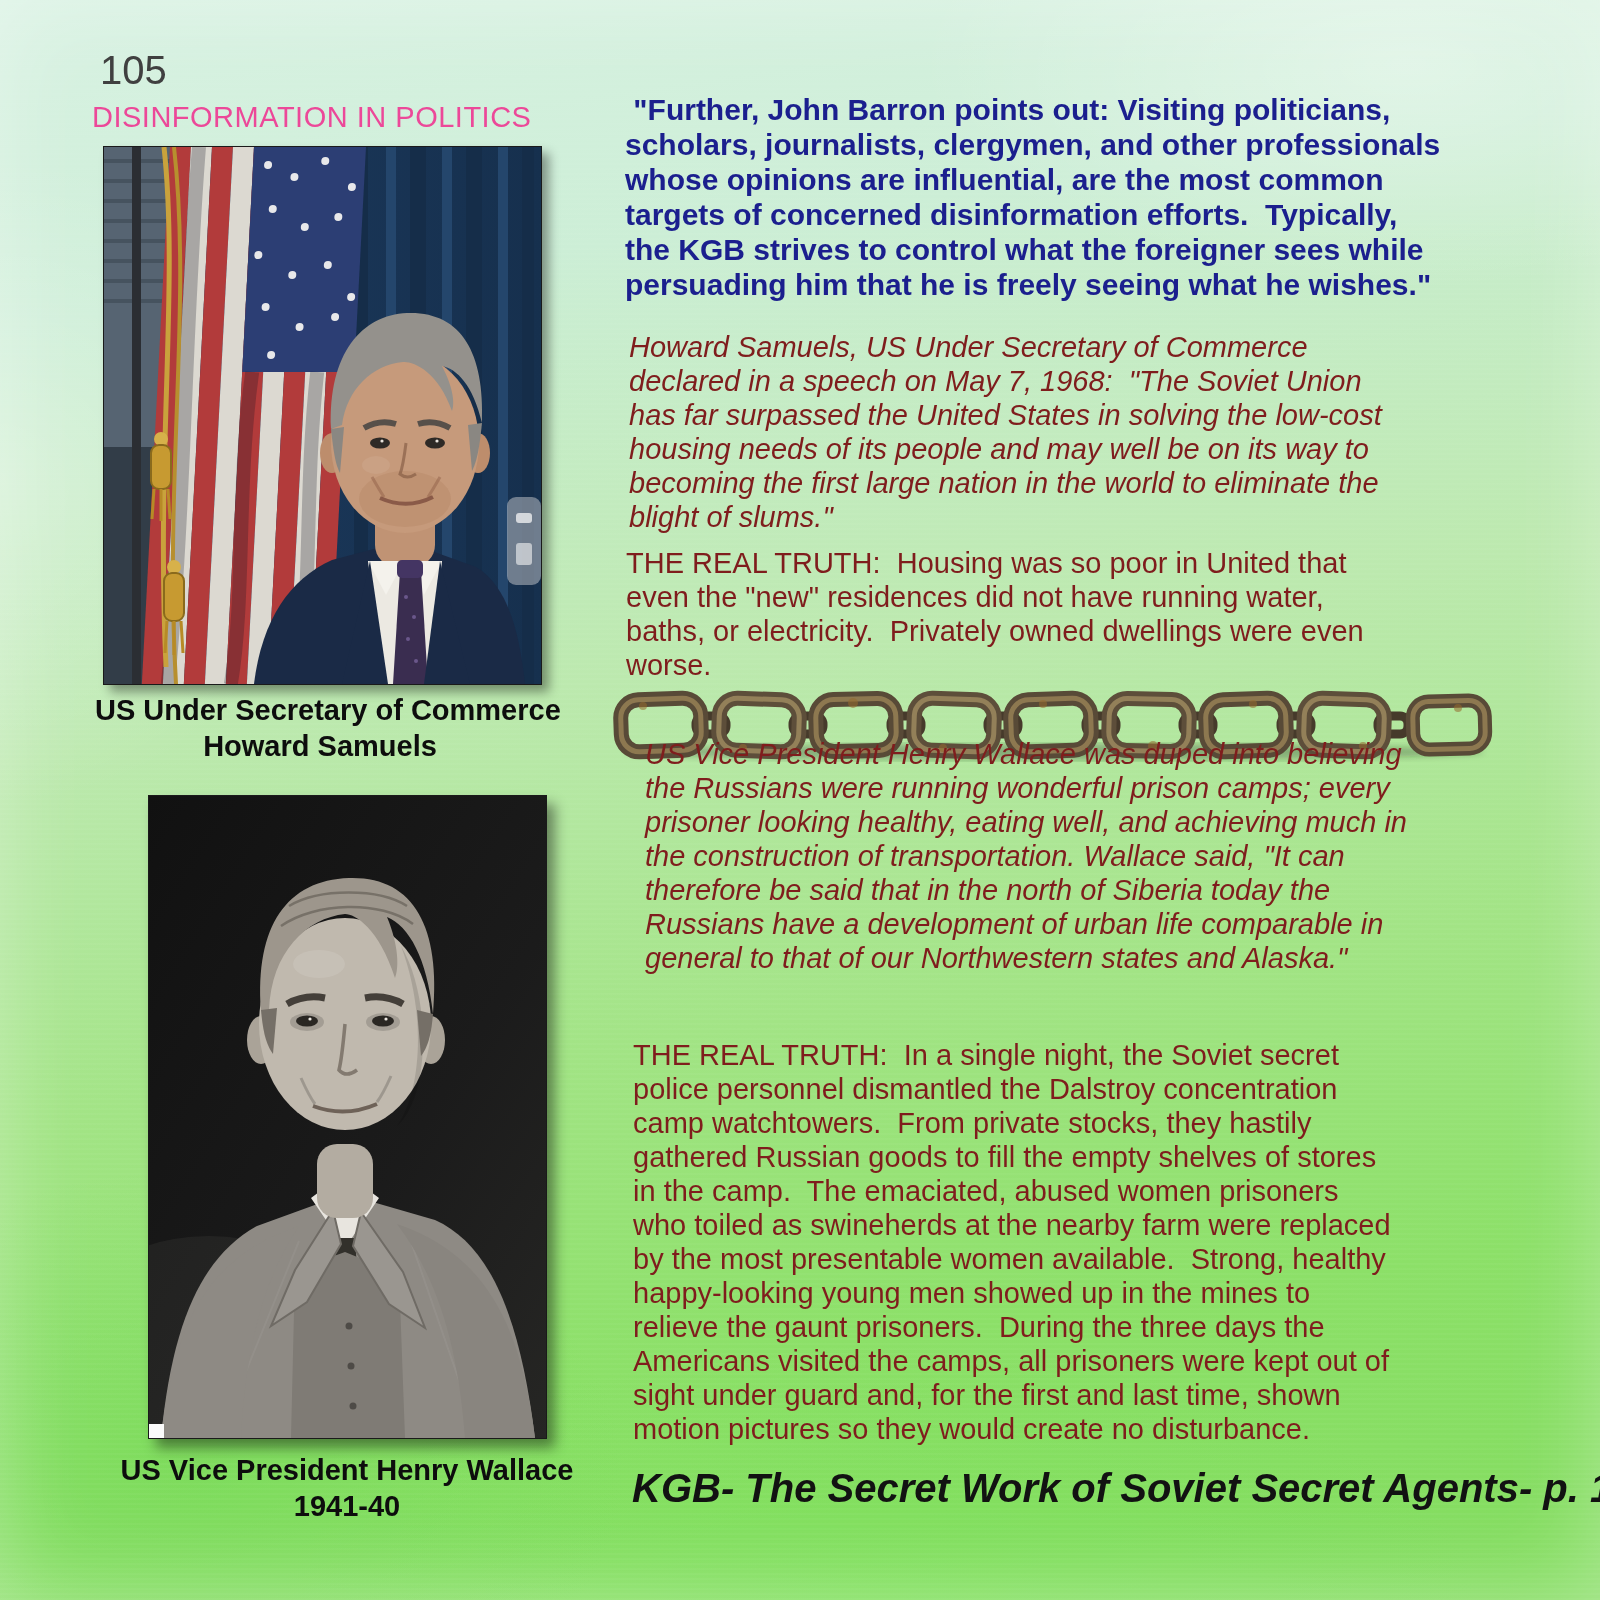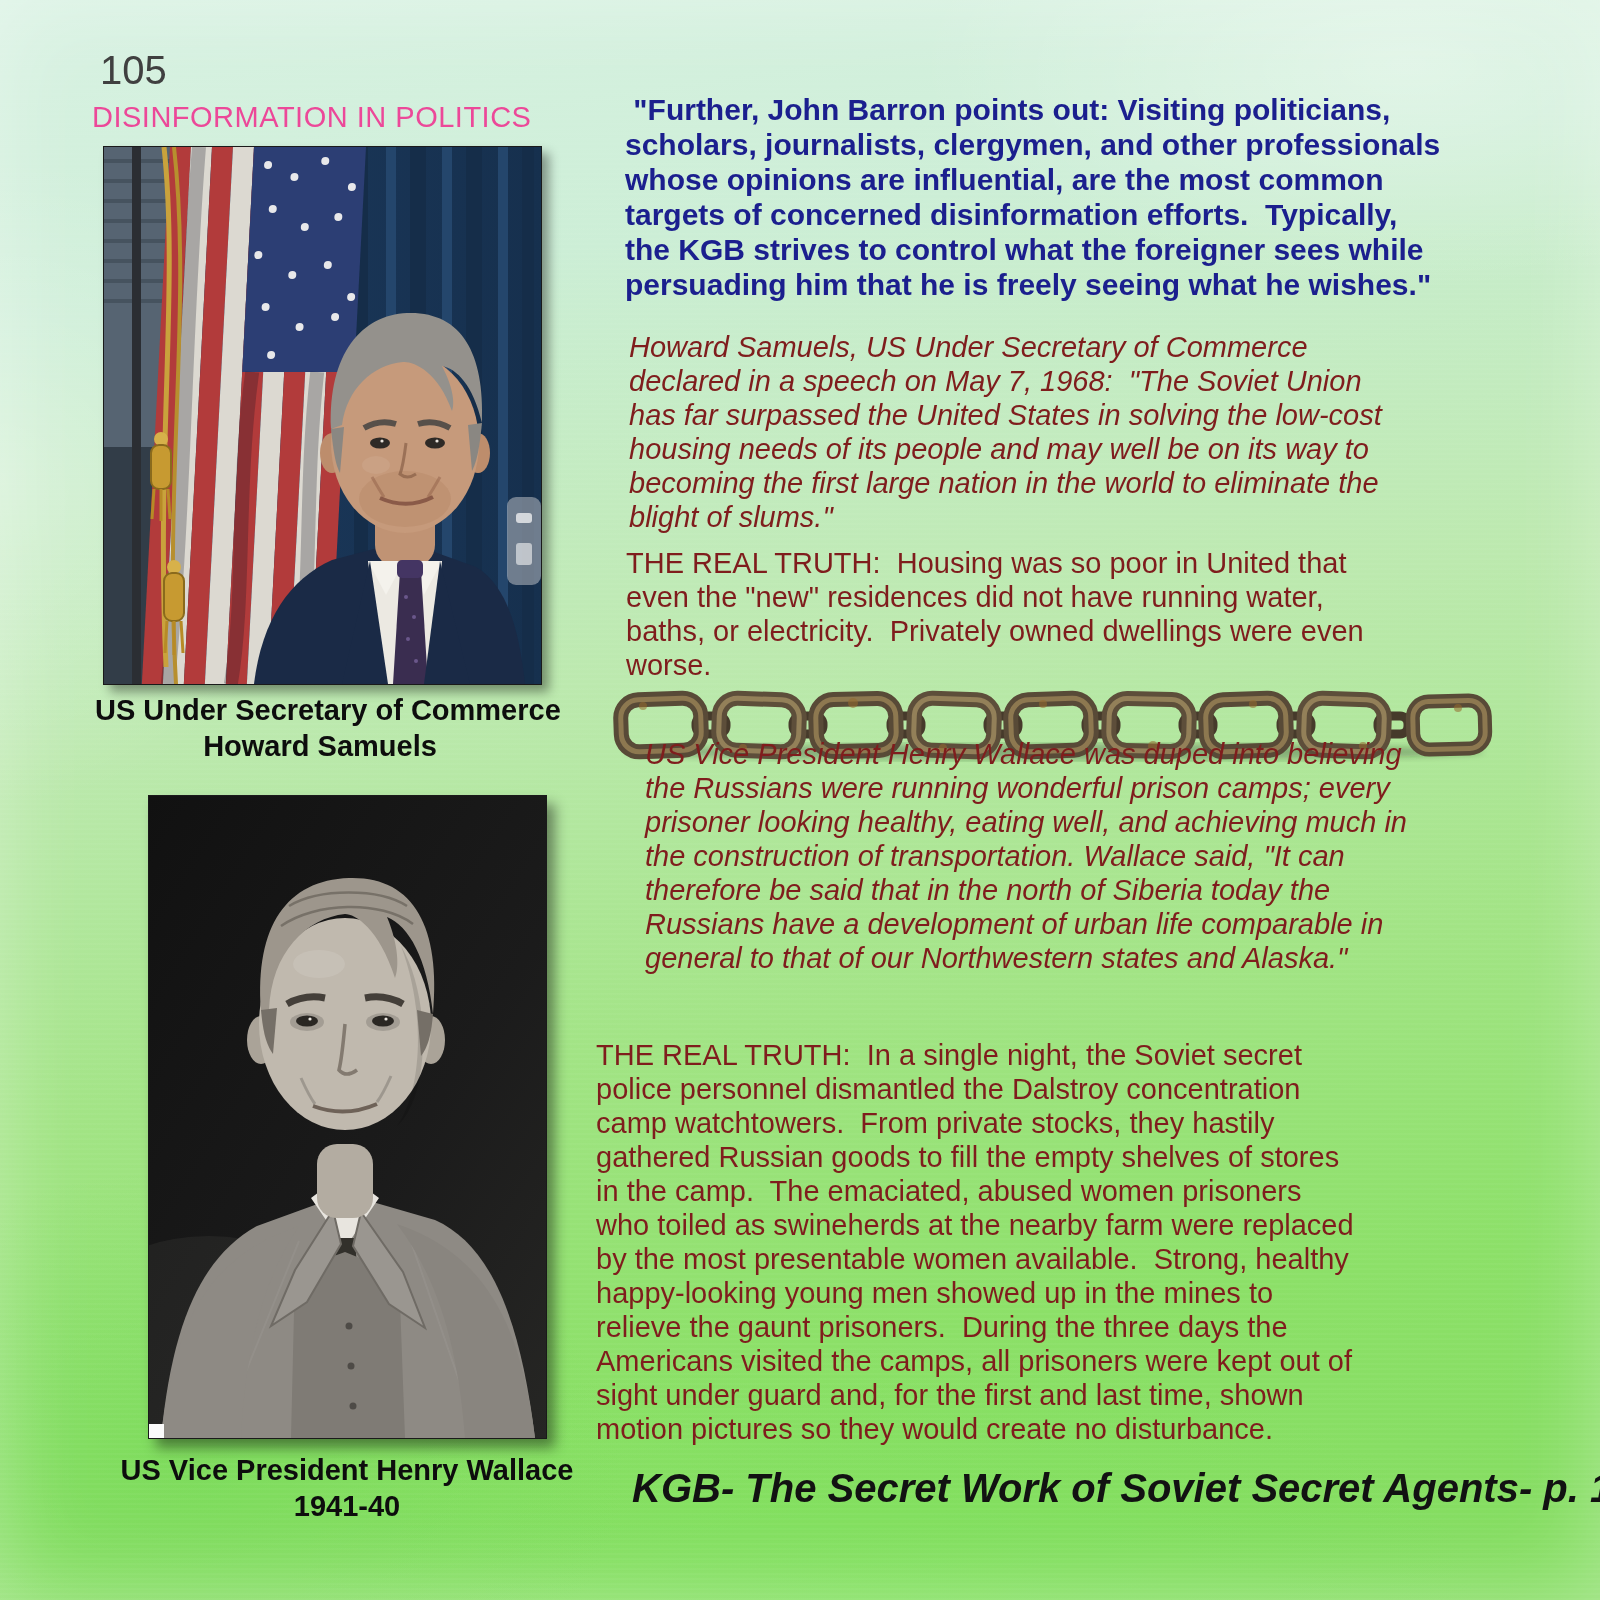--- a/index.html
+++ b/index.html
@@ -31,21 +31,21 @@
   .caption{font-size:29px;line-height:36px;font-weight:bold;color:#0d0d0d;text-align:center;white-space:pre;}
   .caption-1{left:95px;top:692px;width:450px;}
   .caption-2{left:108px;top:1452px;width:478px;}
   .quote-blue{left:625px;top:92px;width:920px;font-size:30px;line-height:35px;font-weight:bold;
     color:var(--quote-blue,#1b1f8e);white-space:pre;}
   .para{width:910px;font-size:29px;line-height:34px;color:#7f1d1d;white-space:pre;}
   .italic{font-style:italic;}
   .p-samuels{left:629px;top:330px;}
   .p-truth1{left:626px;top:546px;}
   .p-wallace{left:633px;top:737px;margin-left:12px;}
-  .p-truth2{left:596px;top:1038px;}
+  .p-truth2{left:633px;top:1038px;}
   .citation{left:632px;top:1466px;font-size:40px;font-weight:bold;font-style:italic;color:#121212;white-space:pre;}
   .chain{left:613px;top:688px;width:884px;height:78px;}
   .chain svg{display:block;width:100%;height:100%;}
 </style>
 </head>
 <body>
 
 <div class="bg abs"></div>
 
 <div class="abs page-number">105</div>

